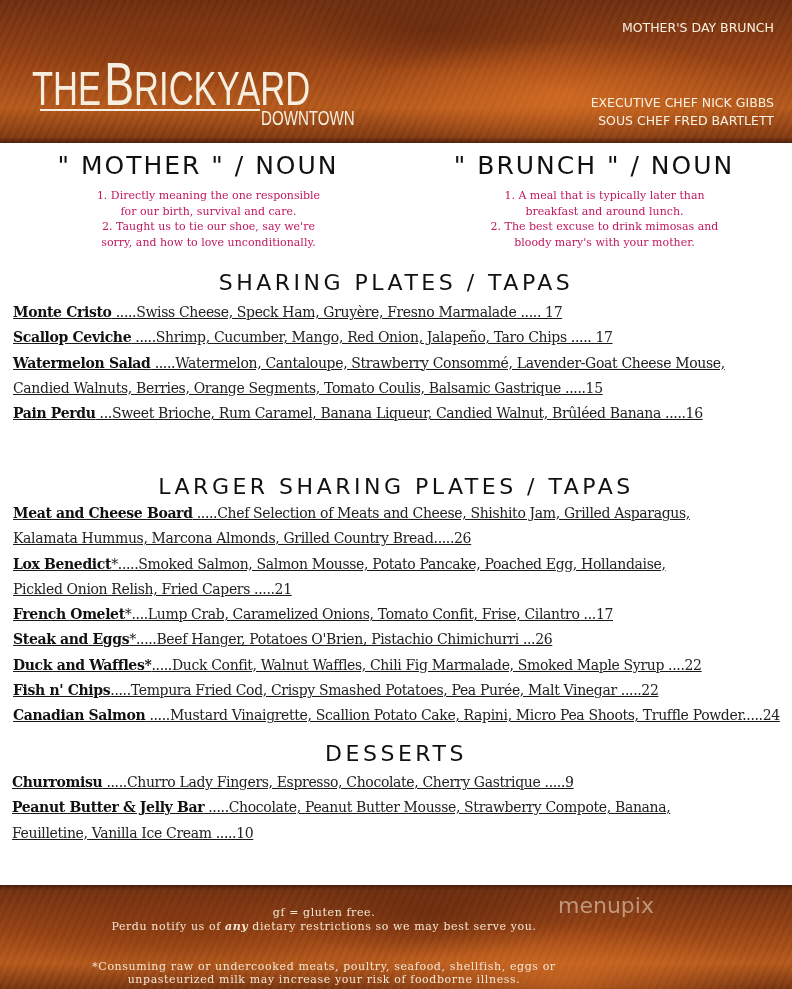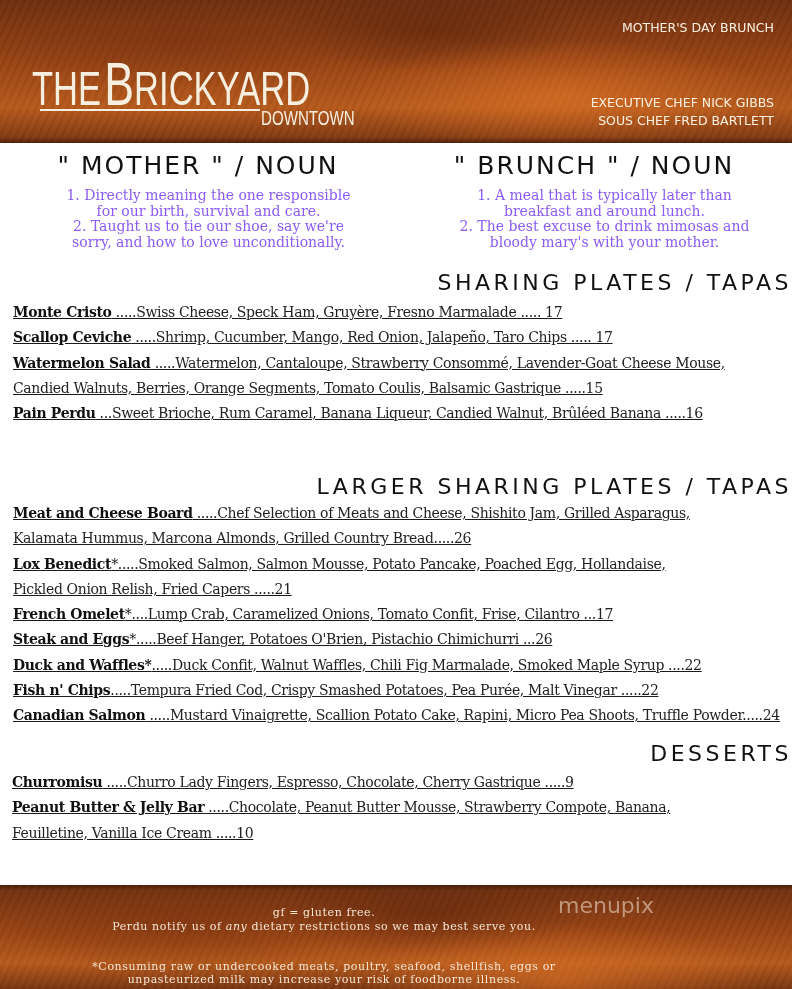--- a/index.html
+++ b/index.html
@@ -27,33 +27,33 @@
   .hdr-right { position: absolute; right: 18px; color: #fbf1e2; font-family: "DejaVu Sans", sans-serif; font-size: 12.5px; text-align: center; white-space: nowrap; }
   .hdr-event { top: 20px; }
   .hdr-chef1 { top: 95px; margin-left: 16px; }
   .hdr-chef2 { top: 113px; }
 
   
   .def { position: absolute; top: 150px; width: 396px; text-align: center; }
   .def-left { left: 0; }
   .def-right { left: 396px; }
   .def-title { font-family: "DejaVu Sans", sans-serif; font-size: 25px; letter-spacing: 2px; color: #111; line-height: 32px; }
-  .def-line { font-family: "DejaVu Serif", serif; font-size: 14px; line-height: 15.5px; color: #8b5cf6; margin-left: 21px; }
+  .def-line { font-family: "DejaVu Serif", serif; font-size: 11px; line-height: 15.5px; color: #be185d; margin-left: 21px; }
 
   
-  .section-title { position: absolute; left: 0; width: 792px; text-align: right; font-family: "DejaVu Sans", sans-serif; font-size: 22px; letter-spacing: 3.5px; color: #111; }
+  .section-title { position: absolute; left: 0; width: 792px; text-align: center; font-family: "DejaVu Sans", sans-serif; font-size: 22px; letter-spacing: 3.5px; color: #111; }
   .items { position: absolute; left: 13px; width: 770px; text-decoration: underline; }
   .line { height: 25.3px; line-height: 25.3px; font-size: 14px; white-space: nowrap; color: #222; font-family: "DejaVu Serif", serif; letter-spacing: -0.35px; }
   .line b { font-weight: bold; color: #111; }
 
   
   .footer { position: absolute; left: 0; top: 885px; width: 792px; height: 104px; }
   .footer::before { content: ""; position: absolute; left: 0; right: 0; top: 0; height: 5px; background: linear-gradient(180deg, rgba(40,15,5,0.5), rgba(0,0,0,0)); }
   .f-text { position: absolute; left: 0; width: 648px; text-align: center; color: #f4e7d5; font-family: "DejaVu Serif", serif; font-size: 11px; letter-spacing: 0.6px; line-height: 14px; }
-  .f-text i { font-weight: normal; }
+  .f-text i { font-weight: bold; }
   .watermark { position: absolute; left: 558px; top: 893px; color: rgba(220,190,170,0.7); font-family: "DejaVu Sans", sans-serif; font-size: 22px; letter-spacing: 0px; }
 </style>
 </head>
 <body>
 
 <div class="header wood">
   <div class="logo">
     <div class="logo-main">
       <span class="small">THE</span>
       <span class="big">B</span><span class="small">RICKYARD</span>

